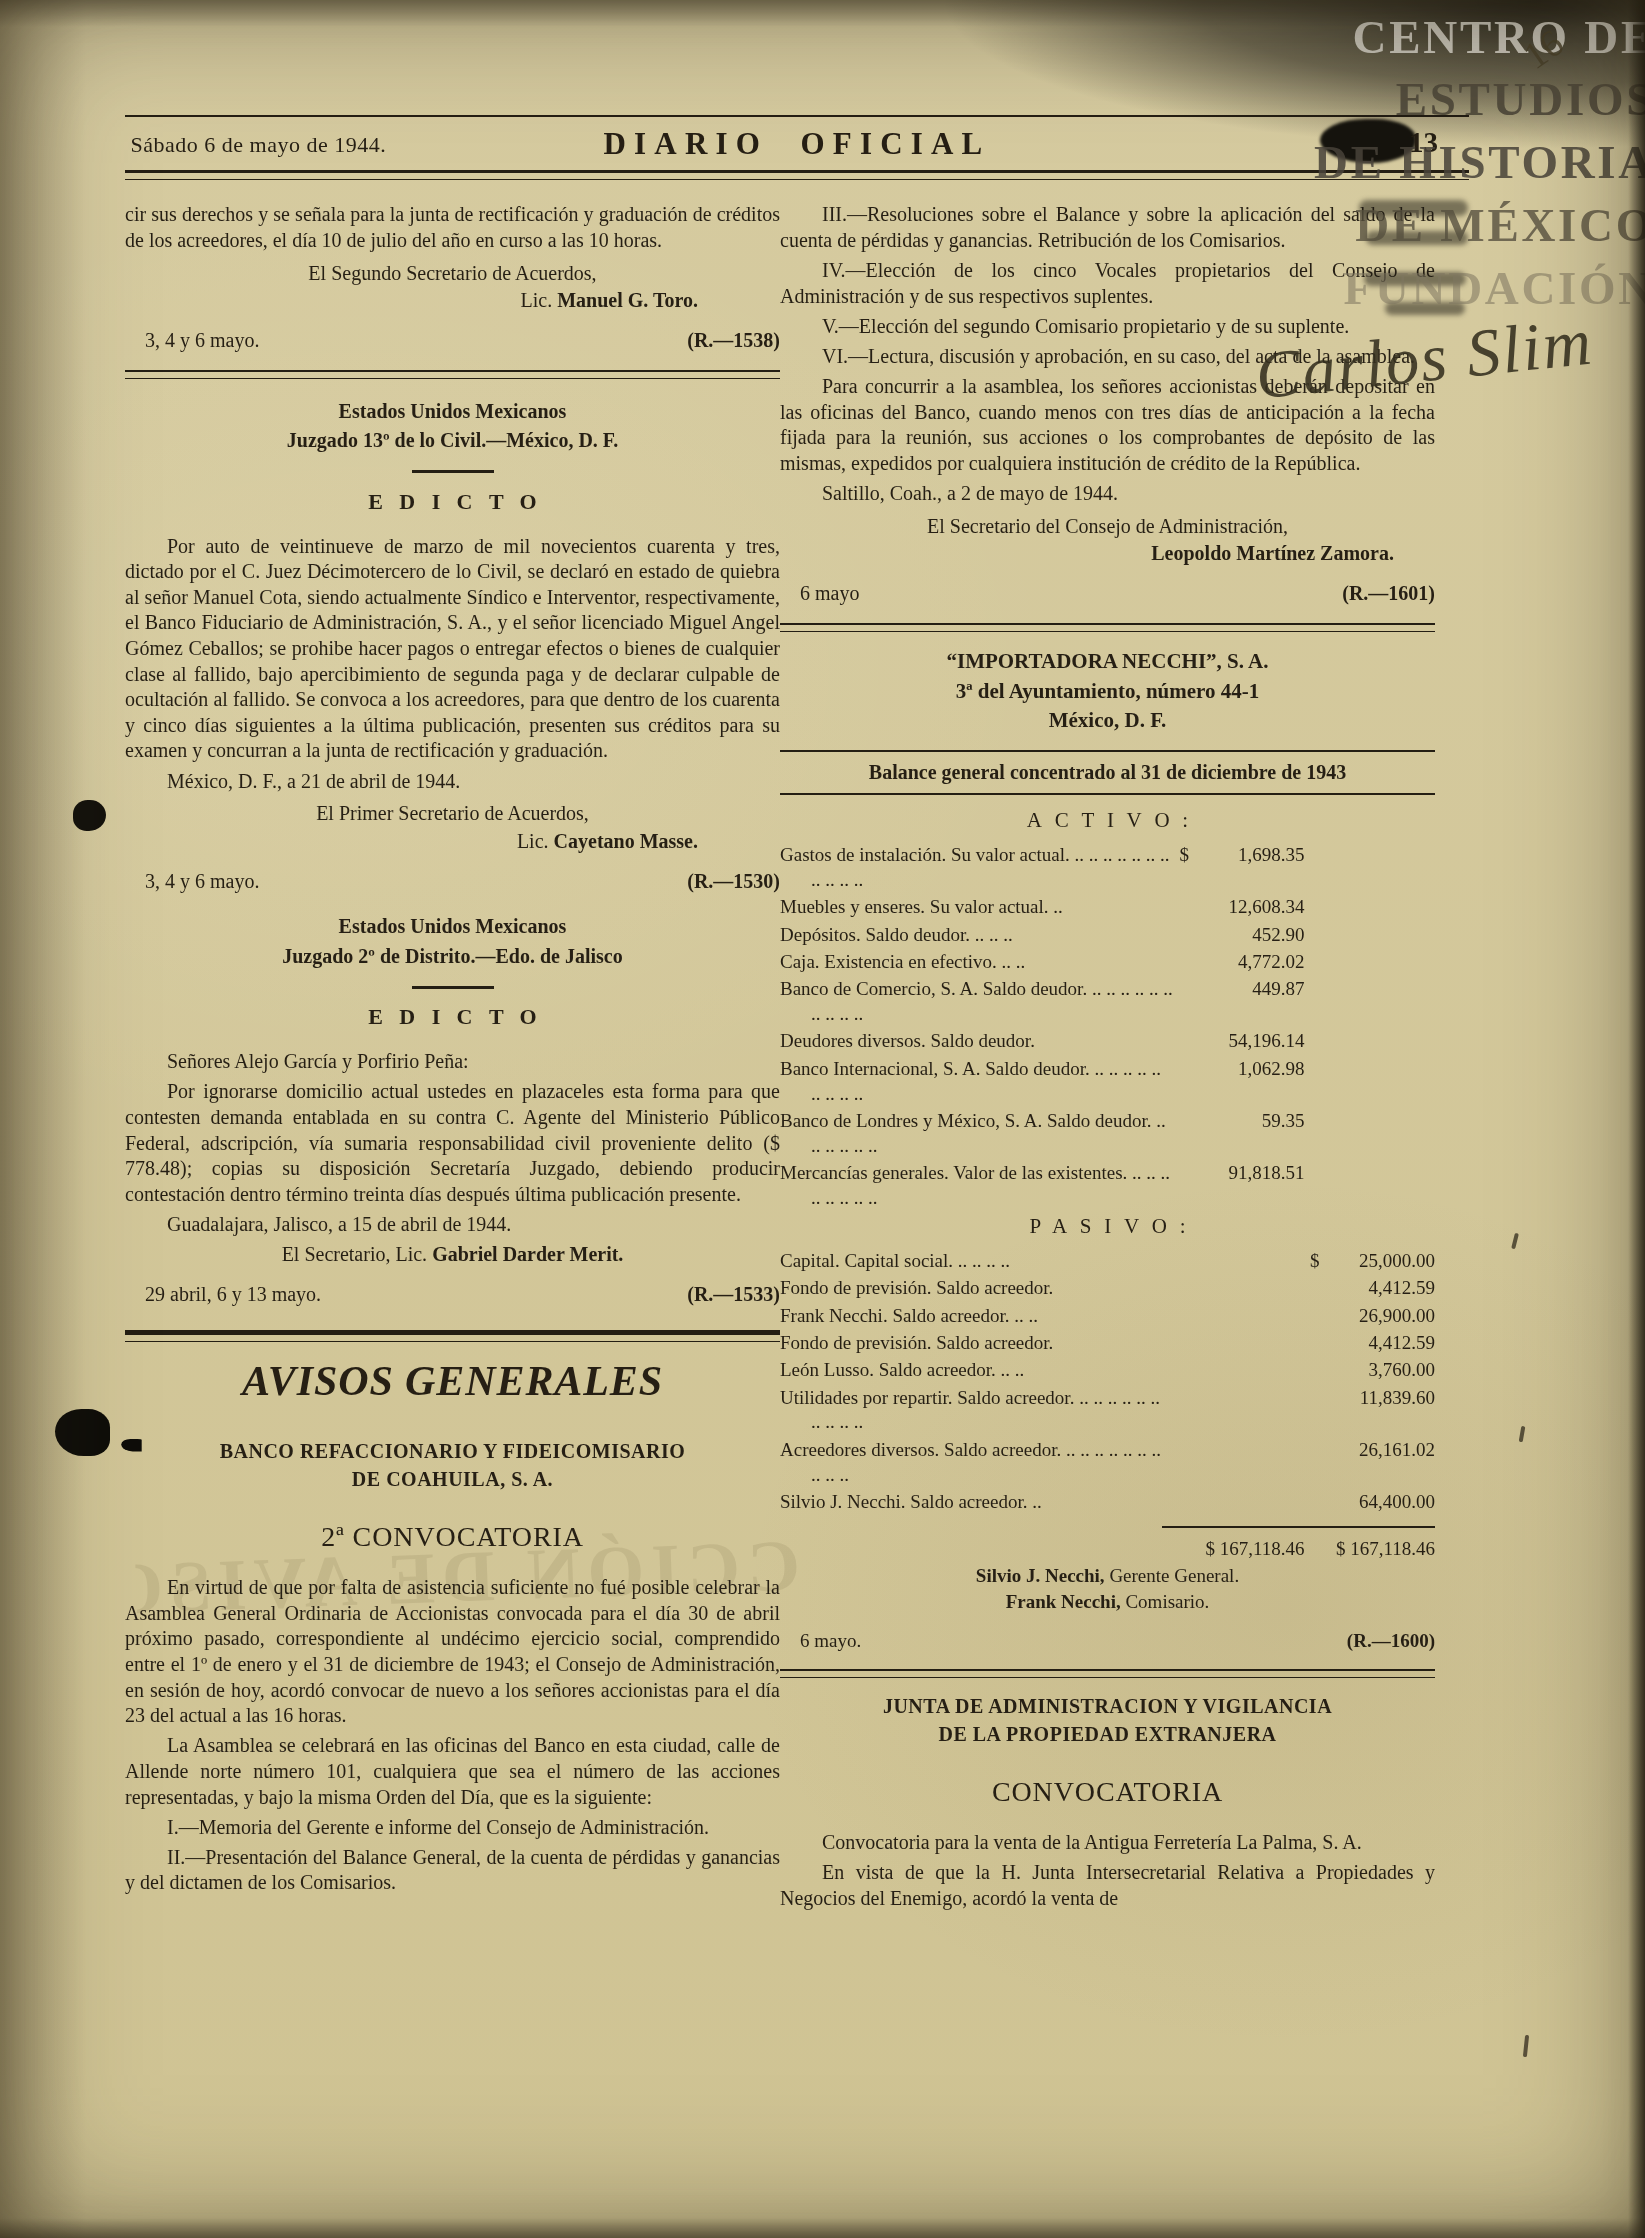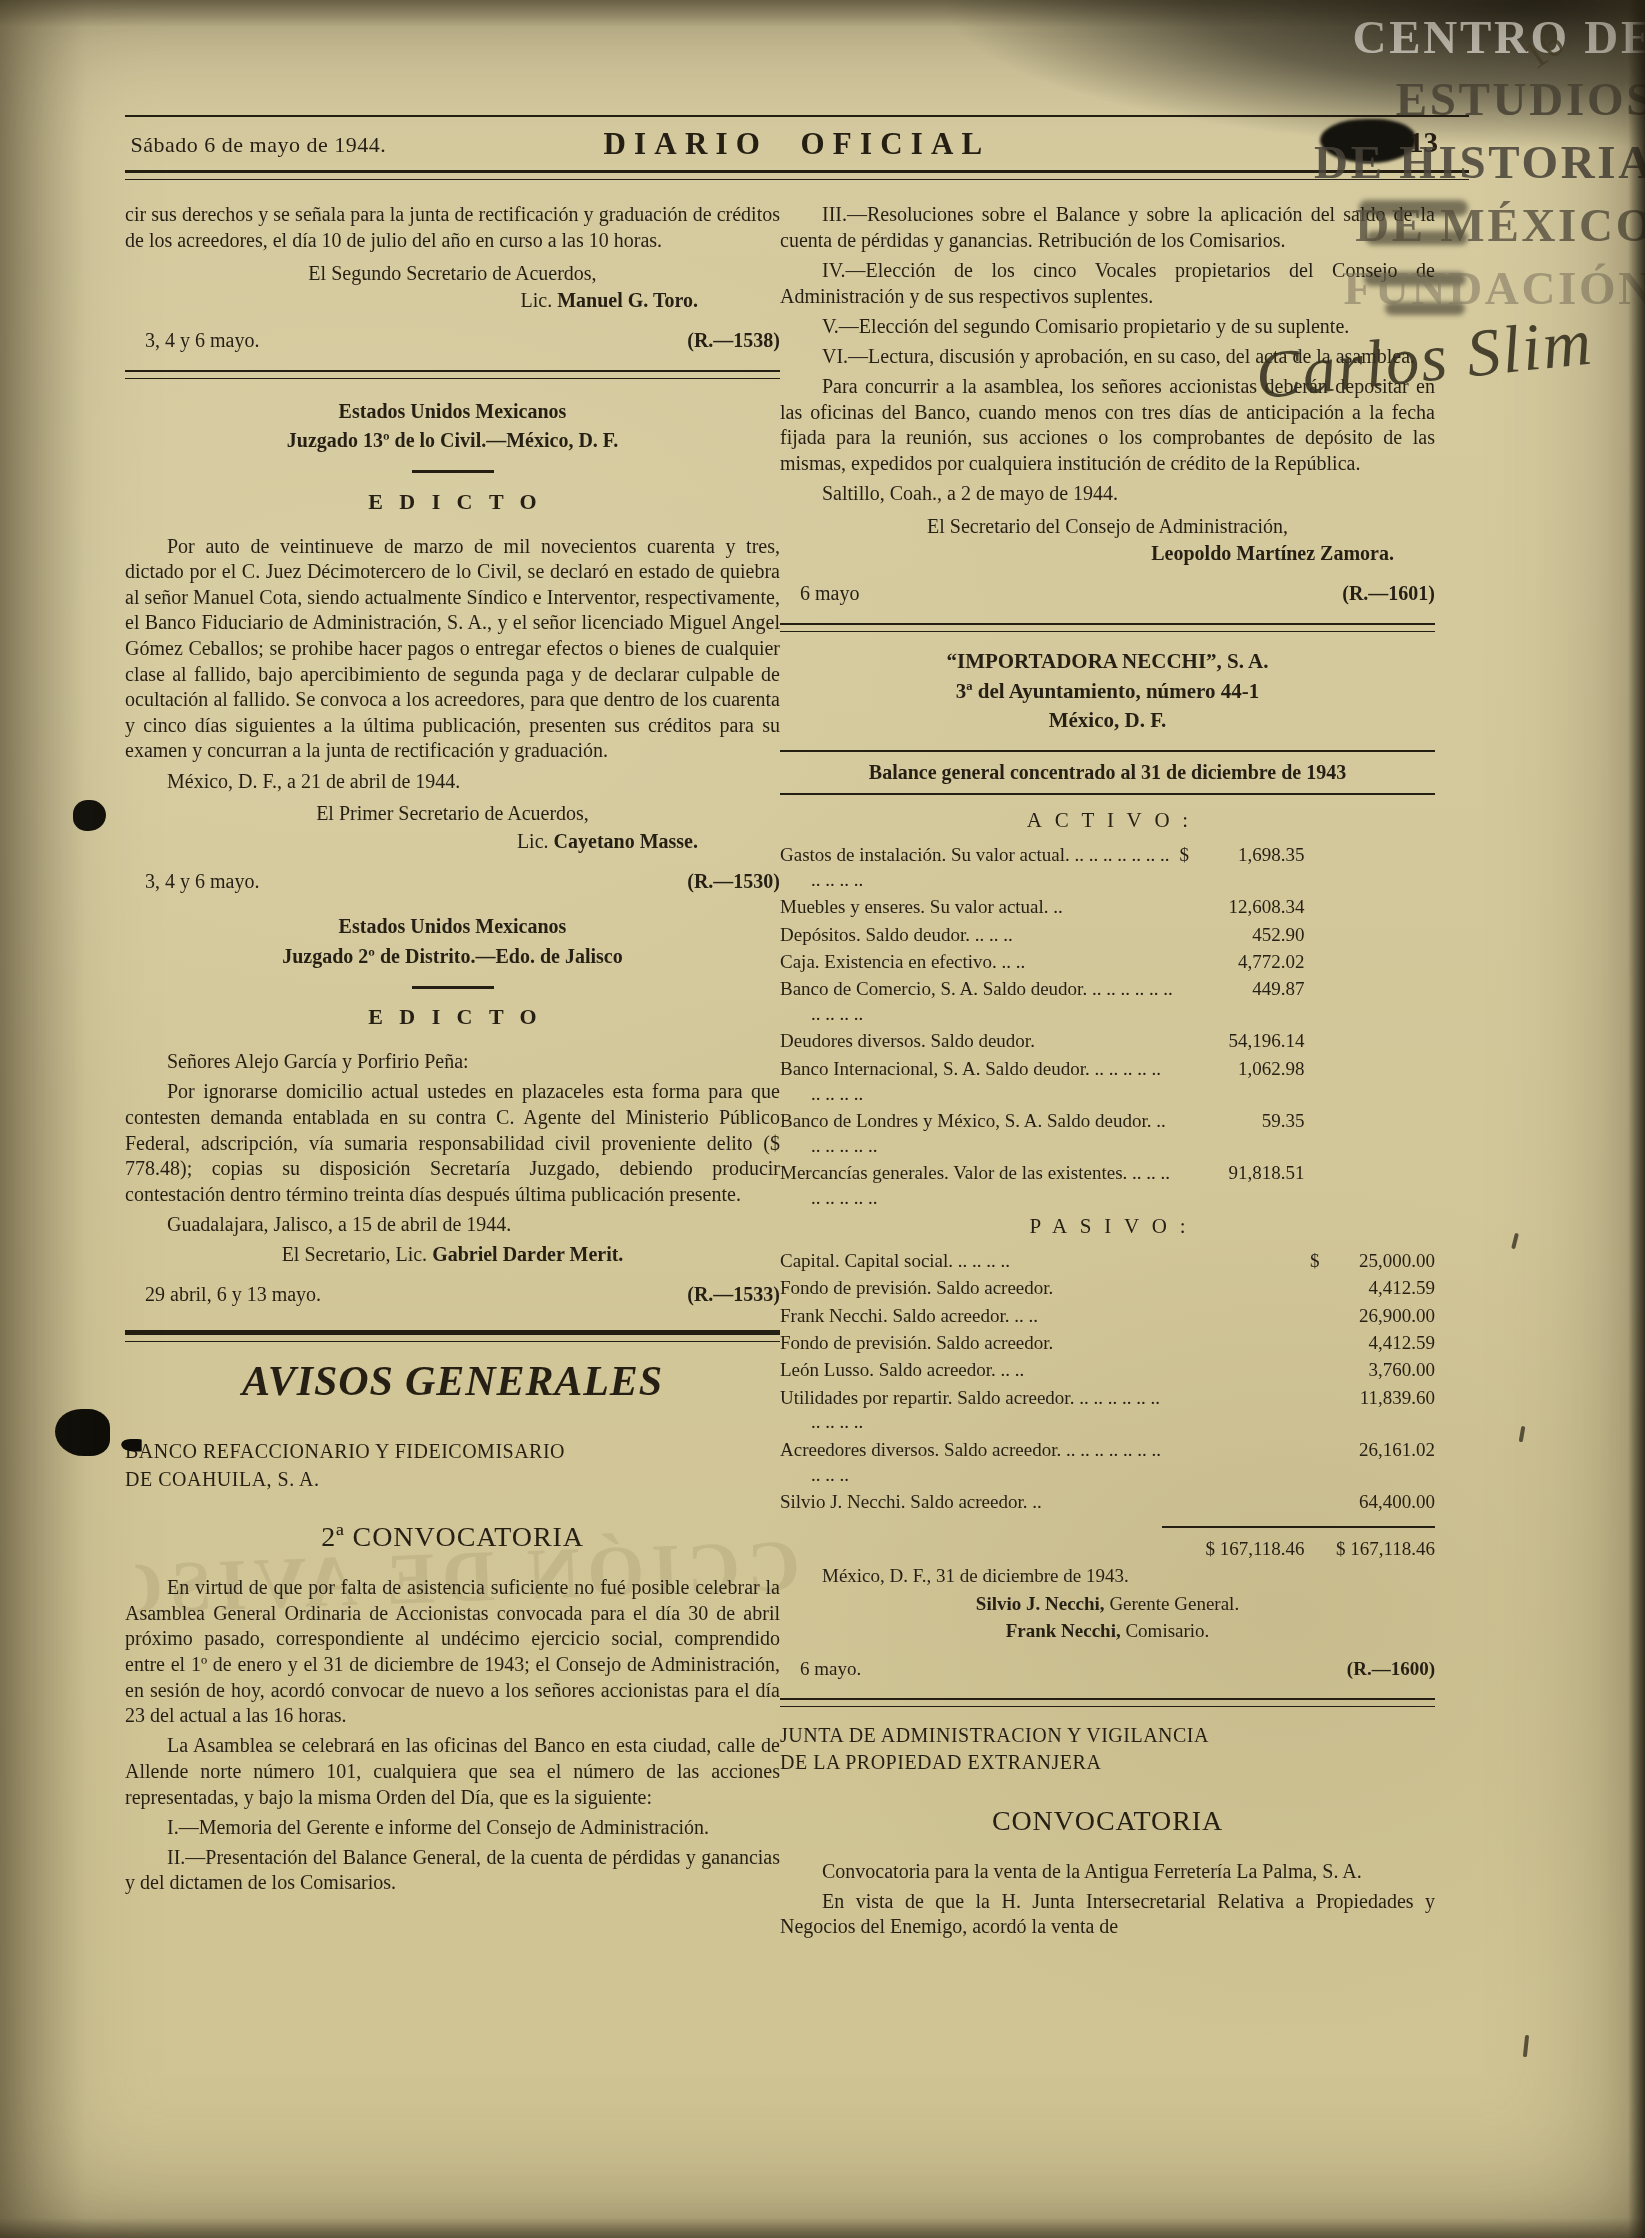--- a/index.html
+++ b/index.html
@@ -77,21 +77,21 @@
   .edicto-title{text-align:center;font-weight:bold;font-size:22px;letter-spacing:16.4px;text-indent:16.4px;margin:3.6px 0 18px;}
   .sign-role{text-align:center;margin:7.3px 0 1.8px;}
   .sign-name{text-align:right;padding-right:82px;margin:0 0 5.5px;}
   .sign-name.tight{padding-right:41px;}
   .sign-center{text-align:center;margin:1.8px 0;}
   .runline{display:flex;justify-content:space-between;margin:14.5px 0 5.5px;padding-left:20px;}
   .runline .ref{font-weight:bold;}
   .divider-double{height:5.5px;border-top:2.7px solid #241e13;border-bottom:1.8px solid #241e13;margin:16.4px 0;}
   .divider-heavy{height:6.4px;border-top:5.5px solid #241e13;border-bottom:1.8px solid #241e13;margin:22px 0 12.7px;}
   .avisos-heading{font-size:42px;font-weight:bold;font-style:italic;text-align:center;letter-spacing:0.9px;margin:7.3px 0 31px;}
-  .org-h{text-align:left;font-weight:normal;font-size:20px;letter-spacing:0.5px;margin:1.8px 0;}
+  .org-h{text-align:center;font-weight:bold;font-size:20px;letter-spacing:0.5px;margin:1.8px 0;}
   .subhead{text-align:center;font-size:28px;letter-spacing:0.9px;margin:27px 0 20px;}
 
   .necchi-h{text-align:center;font-weight:bold;font-size:21px;margin:2.7px 0;}
   .band{border-top:2.7px solid #241e13;border-bottom:2.7px solid #241e13;text-align:center;font-weight:bold;
     font-size:20px;padding:7.3px 1.8px;margin:16.4px 0 12.7px;}
   .acct-heading{text-align:center;font-size:21px;letter-spacing:12.7px;text-indent:12.7px;margin:0 0 9px;}
   .balance{font-size:19px;}
   .bal-row{display:flex;align-items:flex-start;margin:0 0 2.7px;}
   .bal-label{flex:1 1 auto;text-align:left;padding-left:31px;text-indent:-31px;line-height:1.3;}
   .bal-cell{flex:0 0 125px;display:flex;justify-content:space-between;white-space:nowrap;padding-left:5.5px;}
@@ -353,21 +353,20 @@
               </span>
           </div>
 
           <div class="totals-rule"></div>
           <div class="bal-row totals">
             <span class="bal-label"></span>
             <span class="bal-cell total">$ 167,118.46</span>
             <span class="bal-cell total">$ 167,118.46</span>
           </div>
 
-          <p class="p">México, D. F., 31 de diciembre de 1943.</p>
           <p class="sign-center"><b>Silvio J. Necchi,</b><span> Gerente General.</span></p>
           <p class="sign-center"><b>Frank Necchi,</b><span> Comisario.</span></p>
           <div class="runline">
             <span>6 mayo.</span>
             <span class="ref">(R.—1600)</span>
           </div>
         </article>
 
         <div class="divider-double"></div>
 

